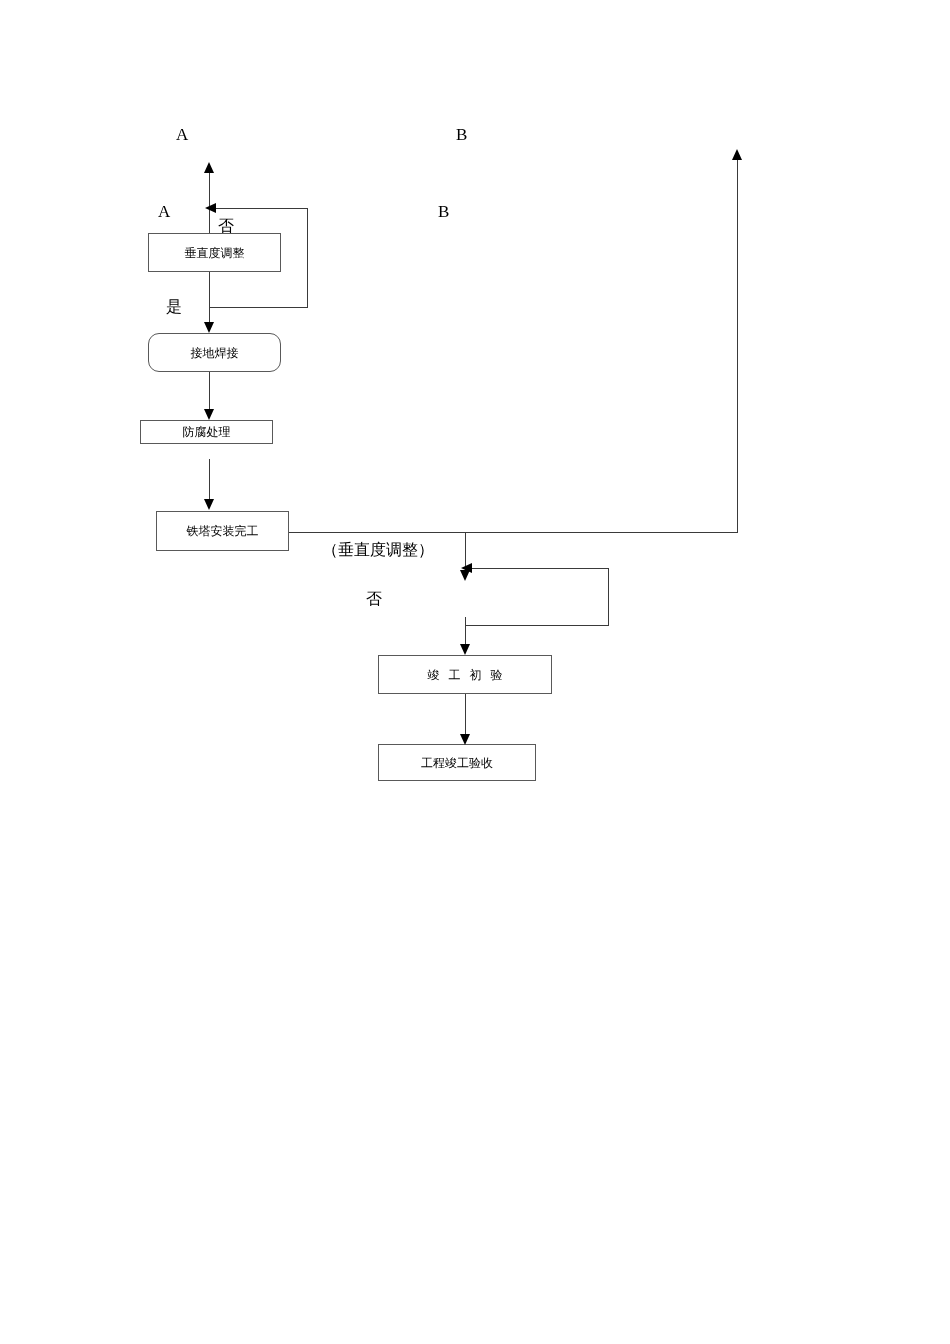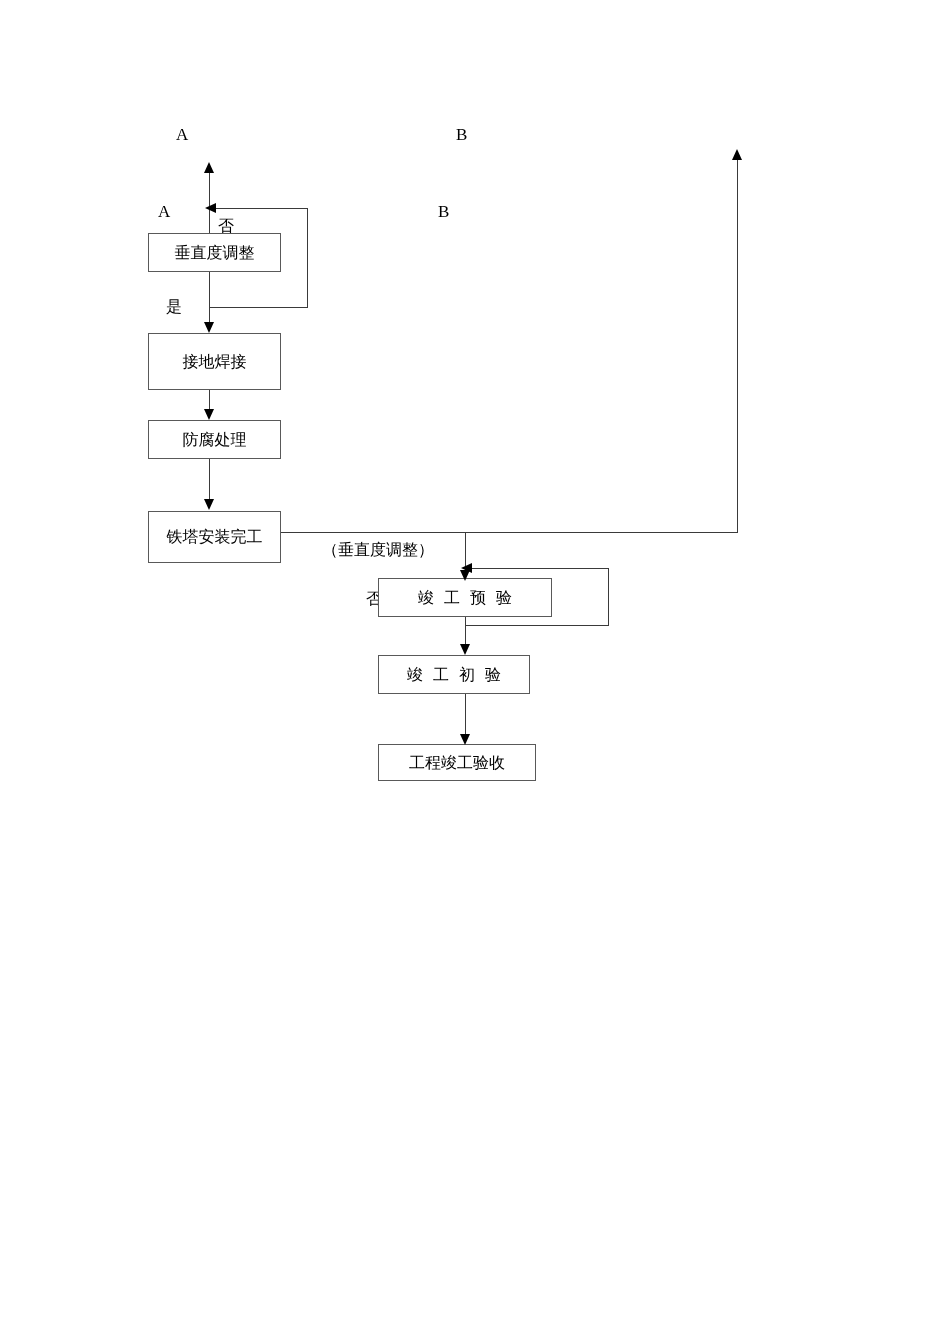--- a/index.html
+++ b/index.html
@@ -26,21 +26,21 @@
   
   .node {
     position: absolute;
     box-sizing: border-box;
     border: 1px solid #595959;
     background: #ffffff;
     display: flex;
     align-items: center;
     justify-content: center;
     font-family: "Liberation Serif", "DejaVu Serif", serif;
-    font-size: 16px;
+    font-size: 12px;
     line-height: 1;
     color: #000000;
     white-space: nowrap;
     z-index: 5;
   }
   .node.spaced {
     letter-spacing: 3px;
     text-indent: 3px;
   }
 
@@ -125,54 +125,53 @@
   <div class="hline" style="left:216px; top:208px; width:92px;"></div>
   <div class="arrow-left" style="left:205px; top:203px;"></div>
 
   <div class="node" style="left:148px; top:233px; width:133px; height:39px;">垂直度调整</div>
 
   <div class="vline" style="left:209px; top:272px; height:55px;"></div>
   <div class="arrow-down" style="left:204px; top:322px;"></div>
 
   <div class="label" style="left:166px; top:299px;">是</div>
 
-  <div class="node" style="left:148px; top:333px; width:133px; height:57px;">接地焊接</div>
+  <div class="node" style="left:148px; top:333px; width:133px; height:39px;border-radius:11px;">接地焊接</div>
 
   <div class="vline" style="left:209px; top:372px; height:42px;"></div>
   <div class="arrow-down" style="left:204px; top:409px;"></div>
 
-  <div class="node" style="left:148px; top:420px; width:133px; height:39px;">防腐处理</div>
+  <div class="node" style="left:140px; top:420px; width:133px; height:24px;">防腐处理</div>
 
   <div class="vline" style="left:209px; top:459px; height:46px;"></div>
   <div class="arrow-down" style="left:204px; top:499px;"></div>
 
-  <div class="node" style="left:148px; top:511px; width:133px; height:52px;text-align:center;">铁塔安装完工</div>
+  <div class="node" style="left:156px; top:511px; width:133px; height:40px;text-align:center;">铁塔安装完工</div>
 
   <div class="hline" style="left:281px; top:532px; width:457px;"></div>
 
   <div class="vline" style="left:737px; top:159px; height:374px;"></div>
   <div class="arrow-up" style="left:732px; top:149px;"></div>
 
   <div class="label" style="left:322px; top:542px;">（垂直度调整）</div>
 
   <div class="vline" style="left:465px; top:532px; height:44px;"></div>
   <div class="arrow-down" style="left:460px; top:570px;"></div>
 
   <div class="label under" style="left:366px; top:591px;">否</div>
 
   <div class="hline" style="left:465px; top:625px; width:144px;"></div>
   <div class="vline" style="left:608px; top:568px; height:58px;"></div>
   <div class="hline" style="left:472px; top:568px; width:137px;"></div>
   <div class="arrow-left" style="left:461px; top:563px;"></div>
 
-  <div class="node spaced" style="left:378px; top:578px; width:174px; height:39px;">竣 工 预 验</div>
 
   <div class="vline" style="left:465px; top:617px; height:35px;"></div>
   <div class="arrow-down" style="left:460px; top:644px;"></div>
 
-  <div class="node spaced" style="left:378px; top:655px; width:152px; height:39px;">竣 工 初 验</div>
+  <div class="node spaced" style="left:378px; top:655px; width:174px; height:39px;">竣 工 初 验</div>
 
   <div class="vline" style="left:465px; top:694px; height:48px;"></div>
   <div class="arrow-down" style="left:460px; top:734px;"></div>
 
   <div class="node" style="left:378px; top:744px; width:158px; height:37px;">工程竣工验收</div>
 
 </div>
 
 </body></html>

